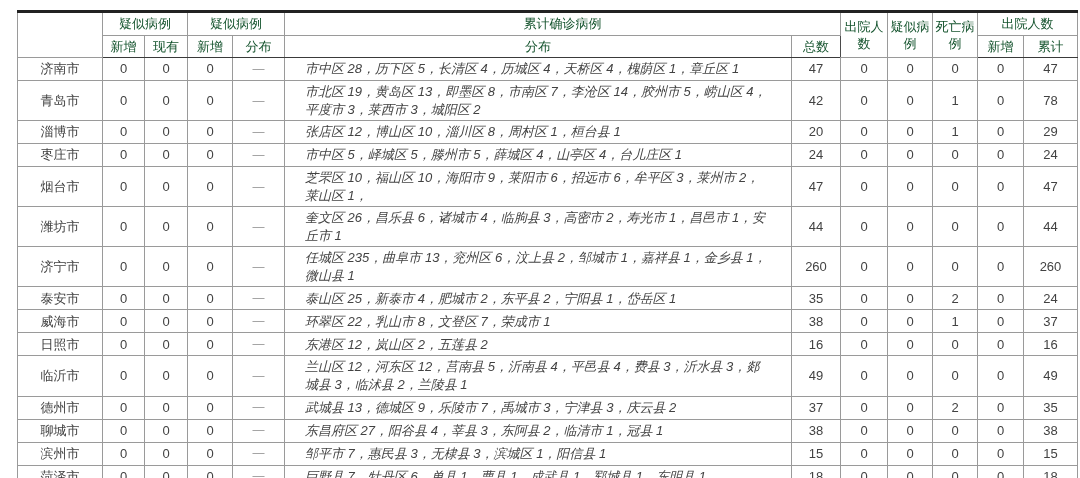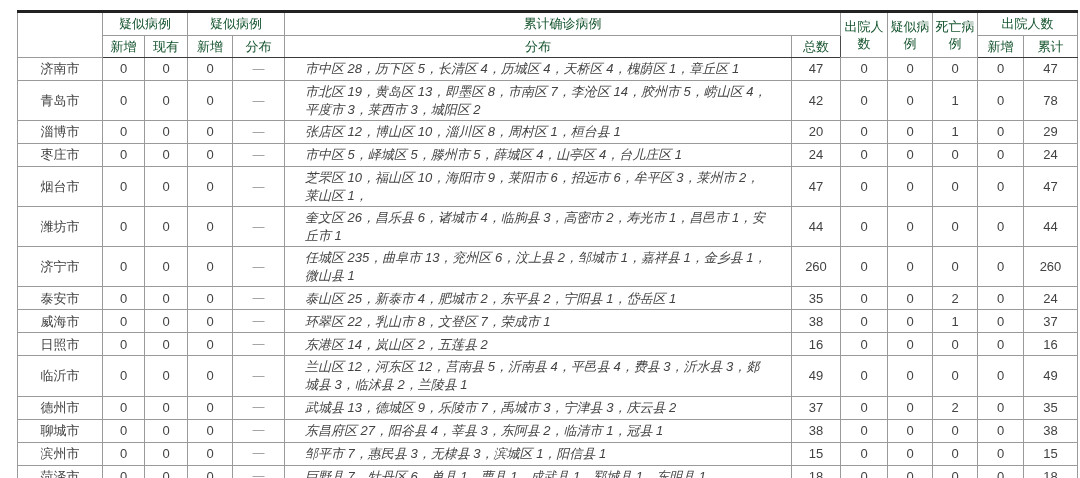--- a/index.html
+++ b/index.html
@@ -218,21 +218,21 @@
           <td class="gb">1</td>
           <td class="gb">0</td>
           <td>37</td>
         </tr>
         <tr class="city">
           <td class="rowname">日照市</td>
           <td class="gb">0</td>
           <td>0</td>
           <td class="gb">0</td>
           <td class="dash">—</td>
-          <td class="gb dist">东港区 14，岚山区 2，五莲县 2</td>
+          <td class="gb dist">东港区 12，岚山区 2，五莲县 2</td>
           <td>16</td>
           <td class="gb">0</td>
           <td class="gb">0</td>
           <td class="gb">0</td>
           <td class="gb">0</td>
           <td>16</td>
         </tr>
         <tr class="city">
           <td class="rowname">临沂市</td>
           <td class="gb">0</td>

